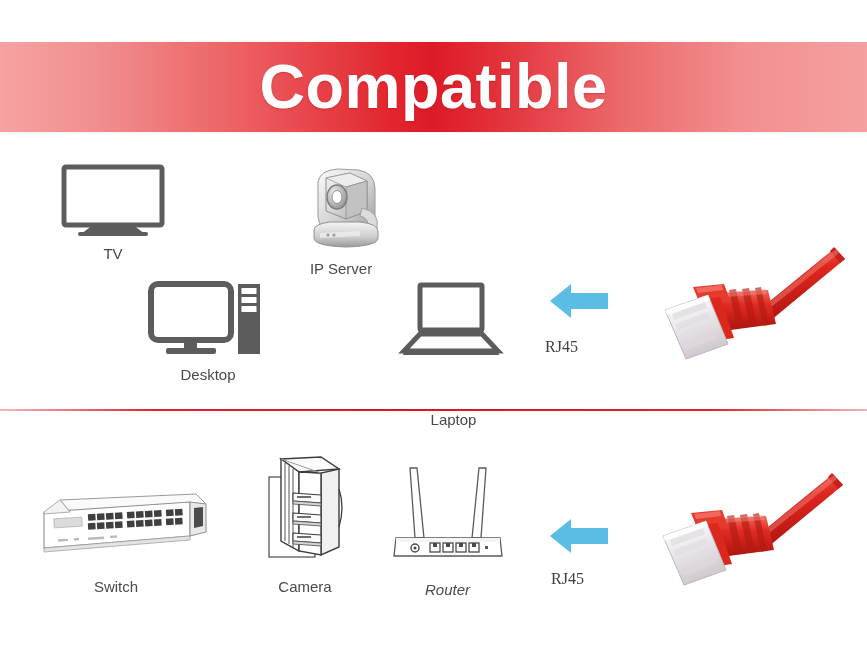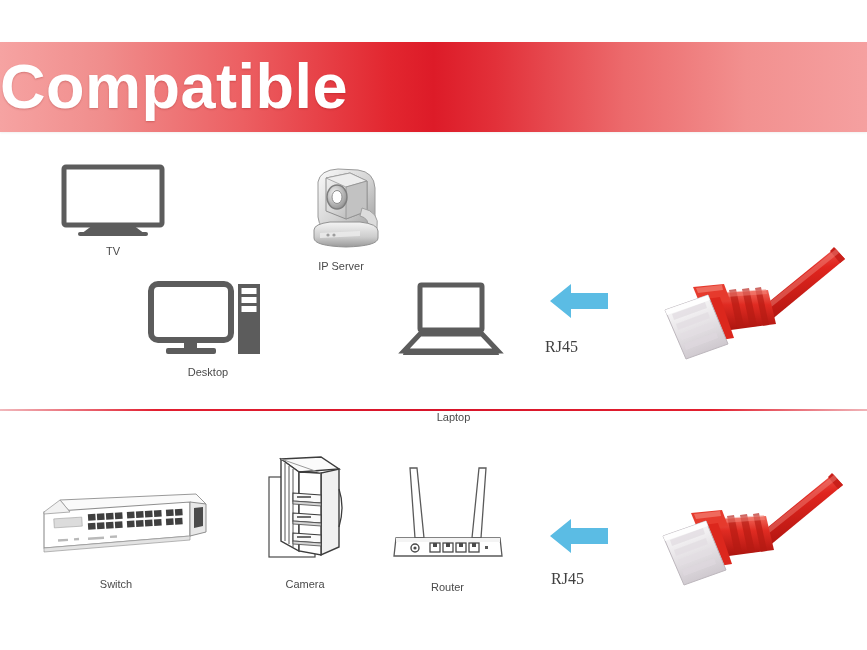--- a/index.html
+++ b/index.html
@@ -35,21 +35,21 @@
         #f5a0a0 100%);
     box-shadow: 0 1px 2px rgba(0,0,0,0.06);
   }
   #banner-title {
     position: absolute;
     left: 0;
     top: 0;
     width: 867px;
     height: 90px;
     line-height: 88px;
-    text-align: left;
+    text-align: center;
     color: #ffffff;
     font-size: 63px;
     font-weight: bold;
     letter-spacing: 0.5px;
     font-family: "Liberation Sans", sans-serif;
     text-shadow: 0 1px 2px rgba(120,0,0,0.25);
     white-space: nowrap;
   }
 
   
@@ -65,21 +65,21 @@
 
   
   .node {
     position: absolute;
   }
   .node-label {
     position: absolute;
     width: 100%;
     text-align: center;
     color: #4a4a4a;
-    font-size: 11px;
+    font-size: 15px;
     font-family: "Liberation Sans", sans-serif;
     white-space: nowrap;
   }
   .rj45-label {
     position: absolute;
     color: #404040;
     font-size: 16px;
     font-family: "Liberation Serif", serif;
     white-space: nowrap;
   }
@@ -305,21 +305,21 @@
       <path d="M30 78 L58 80 L58 88 L30 86 Z" fill="#fafafa" stroke="#3d3d3d" stroke-width="1.1"></path>
       <path d="M30 86 L58 88 L58 91 L30 89 Z" fill="#d5d5d5" stroke="#4a4a4a" stroke-width="0.8"></path>
       <rect x="34" y="81" width="14" height="2" fill="#6e6e6e"></rect>
     </g>
 
     <path d="M76 34 Q82 52 76 72" fill="none" stroke="#3d3d3d" stroke-width="1.3"></path>
   </svg>
   <div class="node-label" style="left:-8px; top:123px; width:100px;">Camera</div>
 </div>
 
-<div class="node" style="left:390px; top:460px; width:115px; height:140px;">
+<div class="node" style="left:390px; top:460px; width:115px; height:140px;font-style:italic;">
   <svg width="118" height="105" viewBox="0 0 118 105">
 
     <path d="M20 8 L27 8 L34 78 L25 78 Z" fill="#ffffff" stroke="#5a5a5a" stroke-width="1.3"></path>
     <path d="M96 8 L89 8 L82 78 L91 78 Z" fill="#ffffff" stroke="#5a5a5a" stroke-width="1.3"></path>
 
     <path d="M6 78 L110 78 L112 96 L4 96 Z" fill="#ffffff" stroke="#5a5a5a" stroke-width="1.3"></path>
     <path d="M6 78 L110 78 L110 82 L6 82 Z" fill="#f4f4f4"></path>
 
     <circle cx="25" cy="88" r="4" fill="none" stroke="#4a4a4a" stroke-width="1.4"></circle>
     <circle cx="25" cy="88" r="1.6" fill="#4a4a4a"></circle>

